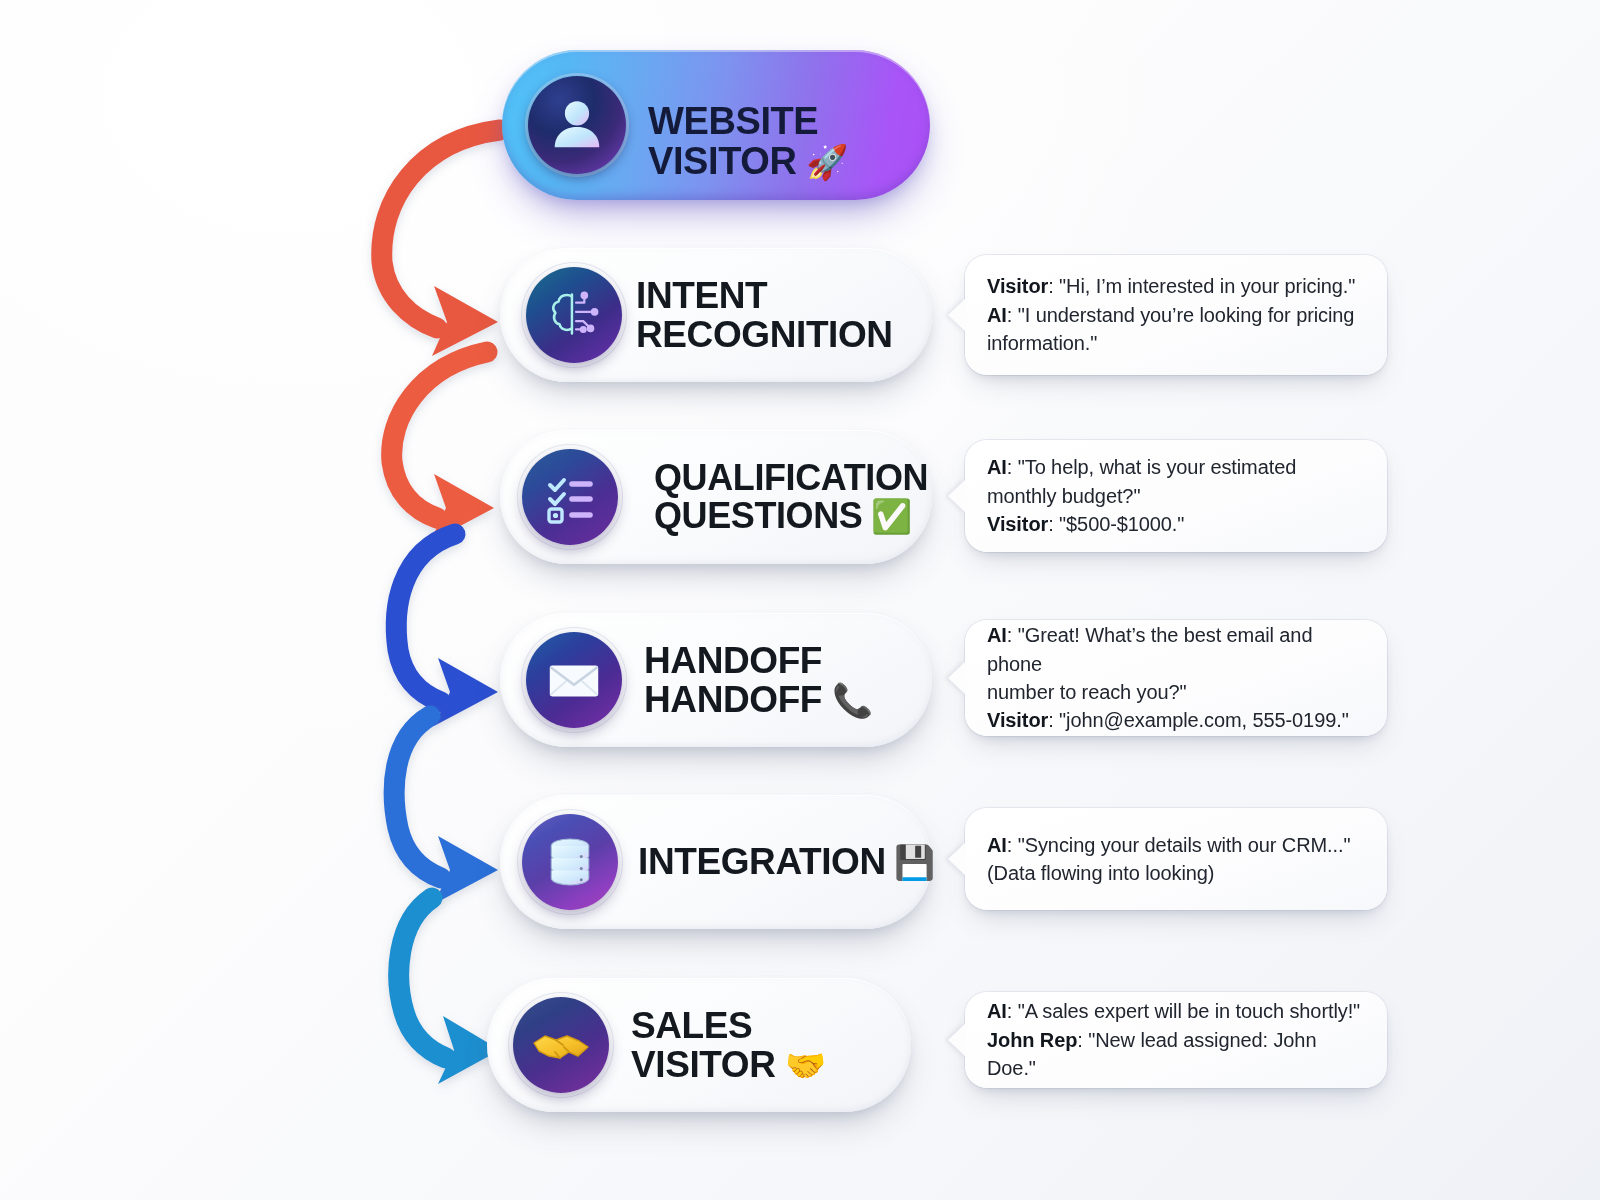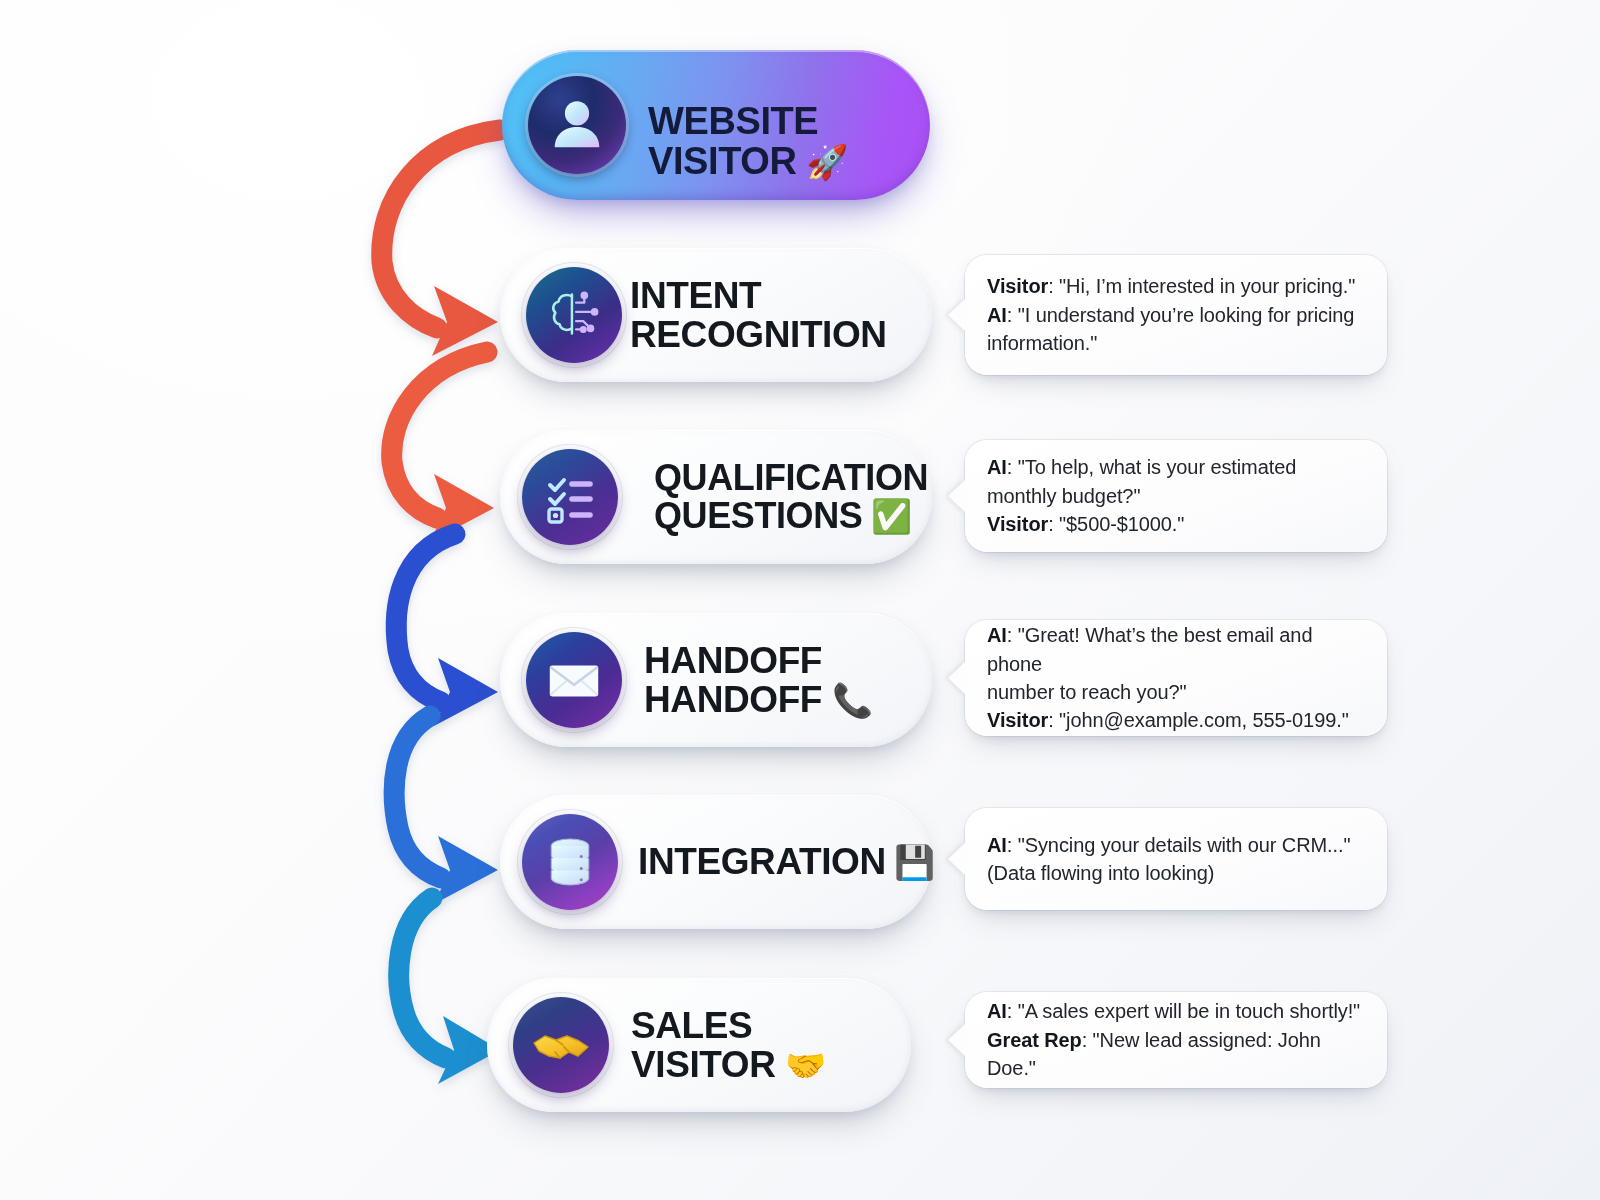--- a/index.html
+++ b/index.html
@@ -199,21 +199,21 @@
       </svg>
     </div>
     <div class="node-label" style="font-size:38px;margin-top:32px;">
       <span class="label-line">WEBSITE</span>
       <span class="label-line">
         <span>VISITOR</span><span class="emoji" style="font-size:34px; margin-left:10px;">🚀</span>
       </span>
     </div>
   </div>
 
-  <div class="node node-plain" style="left:500px; top:248px; width:432px; height:134px; padding:0 26px; gap:8px;">
+  <div class="node node-plain" style="left:500px; top:248px; width:432px; height:134px; padding:0 26px; gap:14px;">
     <div class="node-icon icon-grad-b" style="width:96px; height:96px;">
       <svg width="66" height="66" viewBox="0 0 64 64" fill="none" aria-hidden="true">
         <g stroke="#a9f0ea" stroke-width="2.4" stroke-linecap="round" stroke-linejoin="round">
           <path d="M30 14c-5-3-12-1-13 5c-5 1-7 7-3 11c-3 4-1 10 4 11c1 5 7 7 12 4"></path>
           <path d="M30 12v38"></path>
         </g>
         <g stroke="#cdb4fb" stroke-width="2.2" stroke-linecap="round" fill="none">
           <path d="M34 20h8M42 20v-5"></path>
             <circle cx="42" cy="13" r="2.6" fill="#cdb4fb"></circle>
           <path d="M34 29h12M46 29h4"></path>
@@ -351,17 +351,17 @@
       <span class="label-line">SALES</span>
       <span class="label-line">
         <span>VISITOR</span><span class="emoji" style="font-size:33px; margin-left:10px;">🤝</span>
       </span>
     </div>
   </div>
 
   <div class="bubble" style="left:965px; top:992px; width:422px; height:96px; padding:0 22px;">
     <div class="bubble-text">
       <span class="bubble-line"><span class="speaker">AI</span><span>: "A sales expert will be in touch shortly!"</span></span>
-      <span class="bubble-line"><span class="speaker">Great Rep</span><span>: "New lead assigned: John Doe."</span></span>
+      <span class="bubble-line"><span class="speaker">John Rep</span><span>: "New lead assigned: John Doe."</span></span>
     </div>
   </div>
 
 </div>
 
 </body></html>

